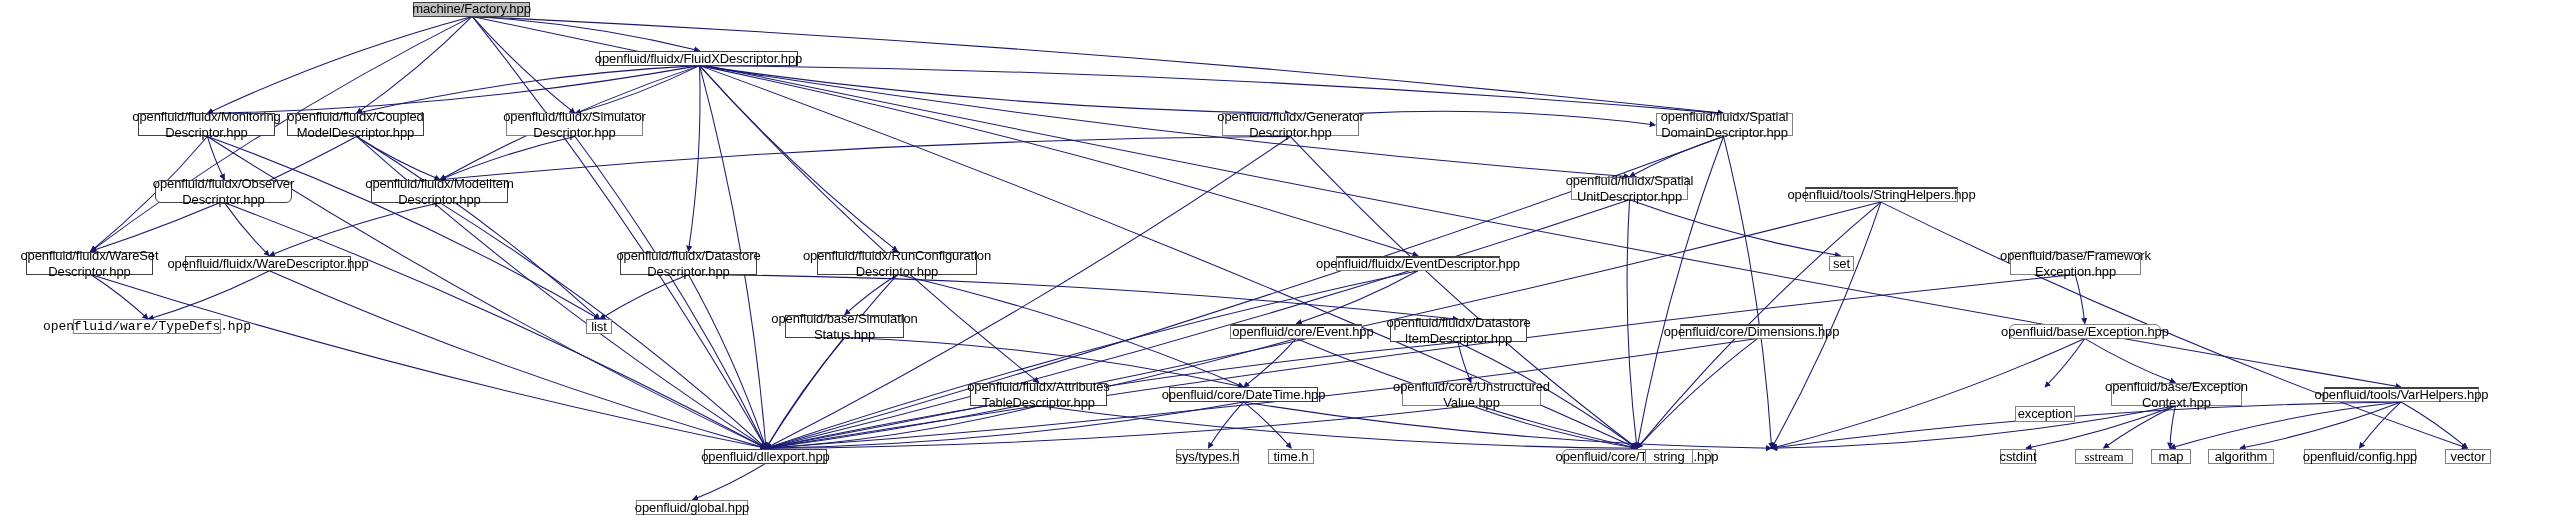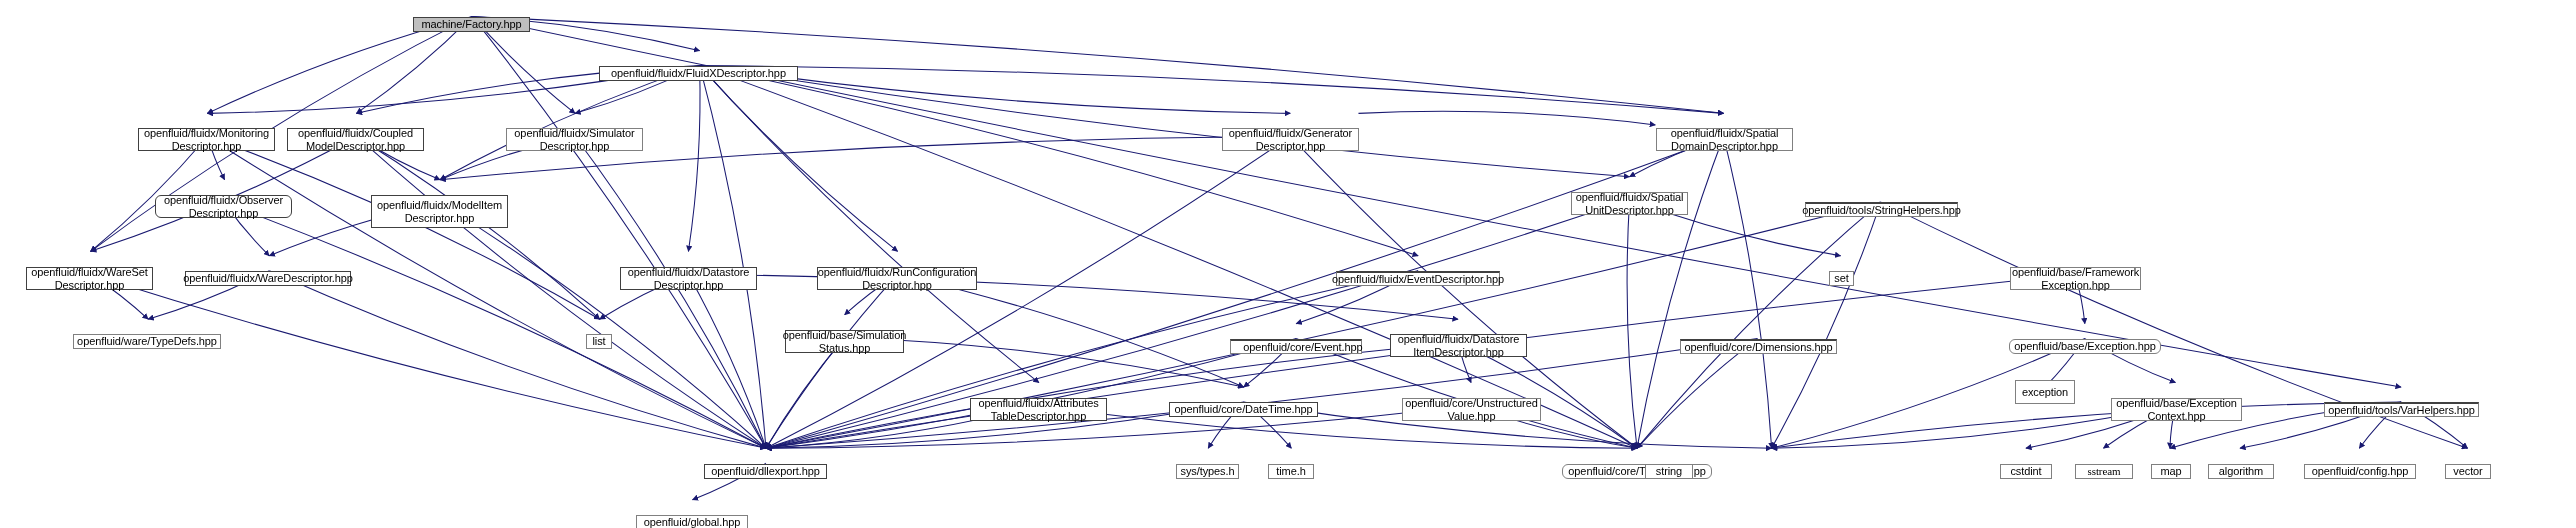--- a/index.html
+++ b/index.html
@@ -34,26 +34,25 @@
   .node {
     position: absolute;
     box-sizing: border-box;
     display: flex;
     align-items: center;
     justify-content: center;
     text-align: center;
     border: 0.7px solid #808080;
     background: #ffffff;
     color: #000000;
-    font-size: 11px;
+    font-size: 13px;
     line-height: 1.18;
     white-space: pre-line;
     padding: 0.7px 2.2px;
     letter-spacing: -0.1px;
-    margin-top: 15px;
   }
   .node.root {
     background: #bfbfbf;
     border: 0.7px solid #404040;
   }
   .node.thick {
     border: 0.7px solid #808080;
     border-top-width: 2.2px;
     border-top-color: #404040;
   }
@@ -177,60 +176,60 @@
       <div class="node strong" style="left: 287px; top: 113px; width: 137px; height: 23px;">openfluid/fluidx/Coupled
 ModelDescriptor.hpp</div>
       <div class="node" style="left: 506px; top: 113px; width: 137px; height: 23px;">openfluid/fluidx/Simulator
 Descriptor.hpp</div>
       <div class="node" style="left: 1222px; top: 113px; width: 137px; height: 23px;">openfluid/fluidx/Generator
 Descriptor.hpp</div>
       <div class="node" style="left: 1656px; top: 113px; width: 137px; height: 23px;">openfluid/fluidx/Spatial
 DomainDescriptor.hpp</div>
       <div class="node strong" style="left: 155px; top: 180px; width: 137px; height: 23px; border-radius: 6px;">openfluid/fluidx/Observer
 Descriptor.hpp</div>
-      <div class="node strong" style="left: 371px; top: 180px; width: 137px; height: 33px;">openfluid/fluidx/ModelItem
+      <div class="node strong" style="left: 371px; top: 180px; width: 137px; height: 23px;">openfluid/fluidx/ModelItem
 Descriptor.hpp</div>
       <div class="node" style="left: 1571px; top: 177px; width: 117px; height: 23px;">openfluid/fluidx/Spatial
 UnitDescriptor.hpp</div>
       <div class="node thick" style="left: 1805px; top: 187px; width: 153px; height: 15px;">openfluid/tools/StringHelpers.hpp</div>
       <div class="node strong" style="left: 26px; top: 252px; width: 127px; height: 23px;">openfluid/fluidx/WareSet
 Descriptor.hpp</div>
       <div class="node strong" style="left: 185px; top: 256px; width: 166px; height: 15px;">openfluid/fluidx/WareDescriptor.hpp</div>
       <div class="node strong" style="left: 620px; top: 252px; width: 137px; height: 23px;">openfluid/fluidx/Datastore
 Descriptor.hpp</div>
       <div class="node strong" style="left: 817px; top: 252px; width: 160px; height: 23px;">openfluid/fluidx/RunConfiguration
 Descriptor.hpp</div>
       <div class="node thick" style="left: 1336px; top: 256px; width: 164px; height: 15px;">openfluid/fluidx/EventDescriptor.hpp</div>
       <div class="node" style="left: 1829px; top: 256px; width: 25px; height: 15px;">set</div>
       <div class="node" style="left: 2010px; top: 252px; width: 131px; height: 23px;">openfluid/base/Framework
 Exception.hpp</div>
-      <div class="node" style="left: 73px; top: 319px; width: 148px; height: 15px;">openfluid/ware/TypeDefs.hpp</div>
+      <div class="node" style="left: 73px; top: 319px; width: 148px; height: 15px; font-family: Liberation Mono, monospace;">openfluid/ware/TypeDefs.hpp</div>
       <div class="node" style="left: 586px; top: 319px; width: 26px; height: 15px;">list</div>
       <div class="node strong" style="left: 785px; top: 315px; width: 119px; height: 23px;">openfluid/base/Simulation
 Status.hpp</div>
       <div class="node thick" style="left: 1230px; top: 324px; width: 132px; height: 15px; padding-left: 16px;">openfluid/core/Event.hpp</div>
       <div class="node strong" style="left: 1390px; top: 319px; width: 137px; height: 23px;">openfluid/fluidx/Datastore
 ItemDescriptor.hpp</div>
-      <div class="node thick" style="left: 1680px; top: 324px; width: 157px; height: 15px;">openfluid/core/Dimensions.hpp</div>
+      <div class="node thick" style="left: 1680px; top: 324px; width: 143px; height: 15px;">openfluid/core/Dimensions.hpp</div>
       <div class="node" style="left: 2009px; top: 324px; width: 152px; height: 15px; border-radius: 6px;">openfluid/base/Exception.hpp</div>
       <div class="node strong" style="left: 970px; top: 383px; width: 137px; height: 23px;">openfluid/fluidx/Attributes
 TableDescriptor.hpp</div>
       <div class="node strong" style="left: 1169px; top: 387px; width: 149px; height: 15px;">openfluid/core/DateTime.hpp</div>
       <div class="node" style="left: 1402px; top: 383px; width: 139px; height: 23px;">openfluid/core/Unstructured
 Value.hpp</div>
-      <div class="node" style="left: 2015px; top: 365px; width: 60px; height: 24px;">exception</div>
+      <div class="node" style="left: 2015px; top: 406px; width: 60px; height: 16px;">exception</div>
       <div class="node" style="left: 2111px; top: 383px; width: 131px; height: 23px;">openfluid/base/Exception
 Context.hpp</div>
       <div class="node thick" style="left: 2324px; top: 387px; width: 155px; height: 15px;">openfluid/tools/VarHelpers.hpp</div>
       <div class="node strong" style="left: 704px; top: 449px; width: 123px; height: 15px;">openfluid/dllexport.hpp</div>
       <div class="node" style="left: 1176px; top: 449px; width: 63px; height: 15px;">sys/types.h</div>
       <div class="node" style="left: 1268px; top: 449px; width: 46px; height: 15px;">time.h</div>
       <div class="node" style="left: 1562px; top: 449px; width: 150px; height: 15px; border-radius: 6px;">openfluid/core/TypeDefs.hpp</div>
       <div class="node" style="left: 1645px; top: 449px; width: 48px; height: 15px;">string</div>
-      <div class="node" style="left: 2000px; top: 449px; width: 52px; height: 15px;">cstdint</div>
+      <div class="node" style="left: 2000px; top: 449px; width: 36px; height: 15px;">cstdint</div>
       <div class="node" style="left: 2075px; top: 449px; width: 58px; height: 15px; font-family: Liberation Serif, serif;">sstream</div>
       <div class="node" style="left: 2151px; top: 449px; width: 40px; height: 15px;">map</div>
       <div class="node" style="left: 2208px; top: 449px; width: 66px; height: 15px;">algorithm</div>
       <div class="node" style="left: 2304px; top: 449px; width: 112px; height: 15px;">openfluid/config.hpp</div>
       <div class="node" style="left: 2445px; top: 449px; width: 46px; height: 15px;">vector</div>
       <div class="node" style="left: 636px; top: 500px; width: 112px; height: 15px;">openfluid/global.hpp</div>
     </div>
 </div>
 
 

